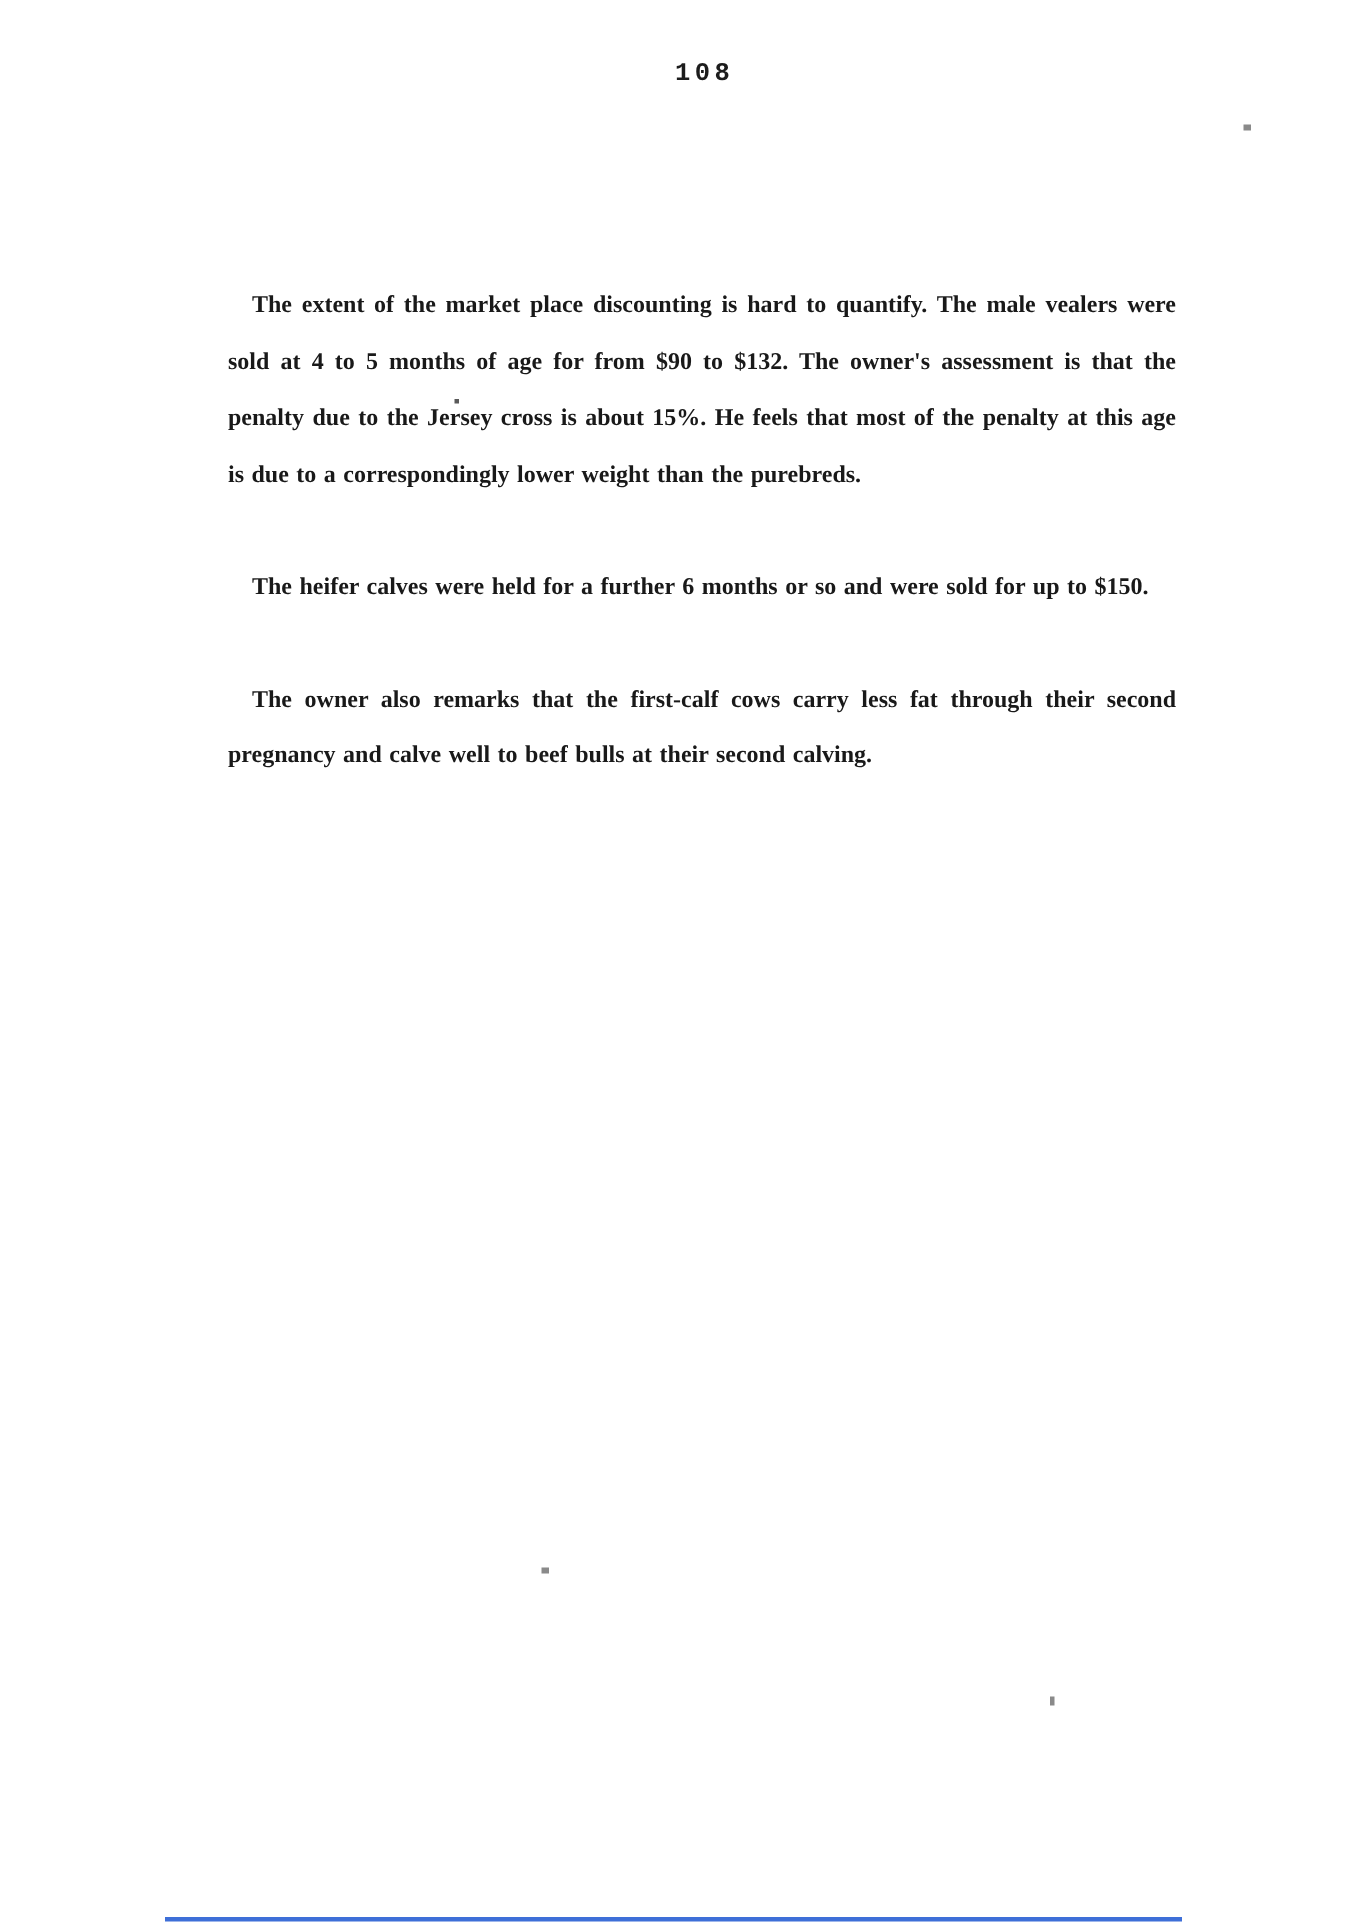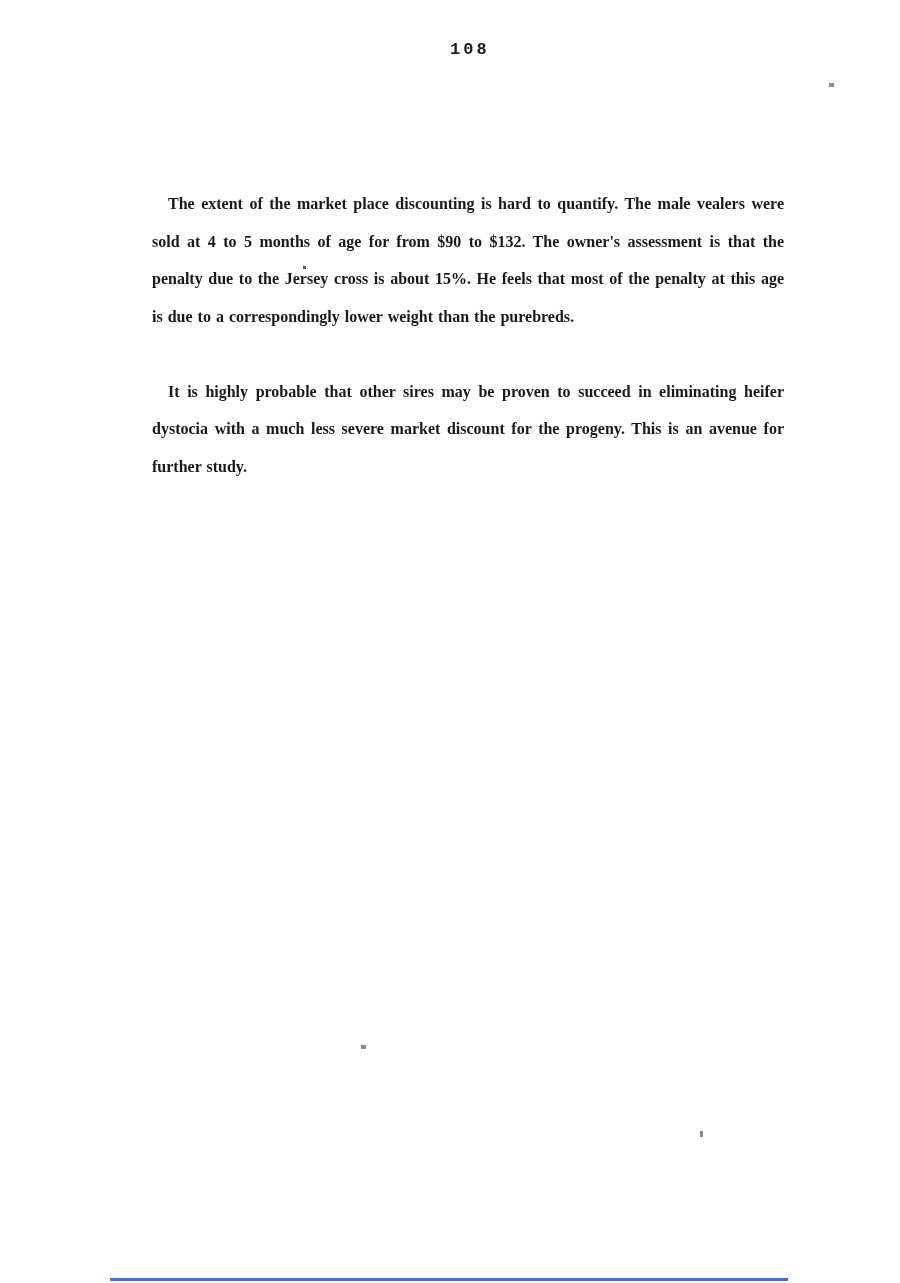--- a/index.html
+++ b/index.html
@@ -60,21 +60,22 @@
 </style>
 </head>
 <body>
 
 <div class="scan-page">
 
   <div class="page-number">108</div>
 
   <div class="text-block">
     <p>The extent of the market place discounting is hard to quantify. The male vealers were sold at 4 to 5 months of age for from $90 to $132. The owner's assessment is that the penalty due to the Jersey cross is about 15%. He feels that most of the penalty at this age is due to a correspondingly lower weight than the purebreds.</p>
-    <p>It is highly probable that other sires may be proven to succeed in eliminating heifer dystocia with a much less severe market discount for the progeny. This is an avenue for further study.</p>
+    <p>The heifer calves were held for a further 6 months or so and were sold for up to $150.</p>
+    <p>The owner also remarks that the first-calf cows carry less fat through their second pregnancy and calve well to beef bulls at their second calving.</p>
   </div>
 
   <div class="speck speck-1"></div>
   <div class="speck speck-2"></div>
   <div class="speck speck-3"></div>
   <div class="speck speck-4"></div>
 
   <div class="scan-edge-line" style="background: rgb(62, 111, 216);"></div>
 
 </div>

